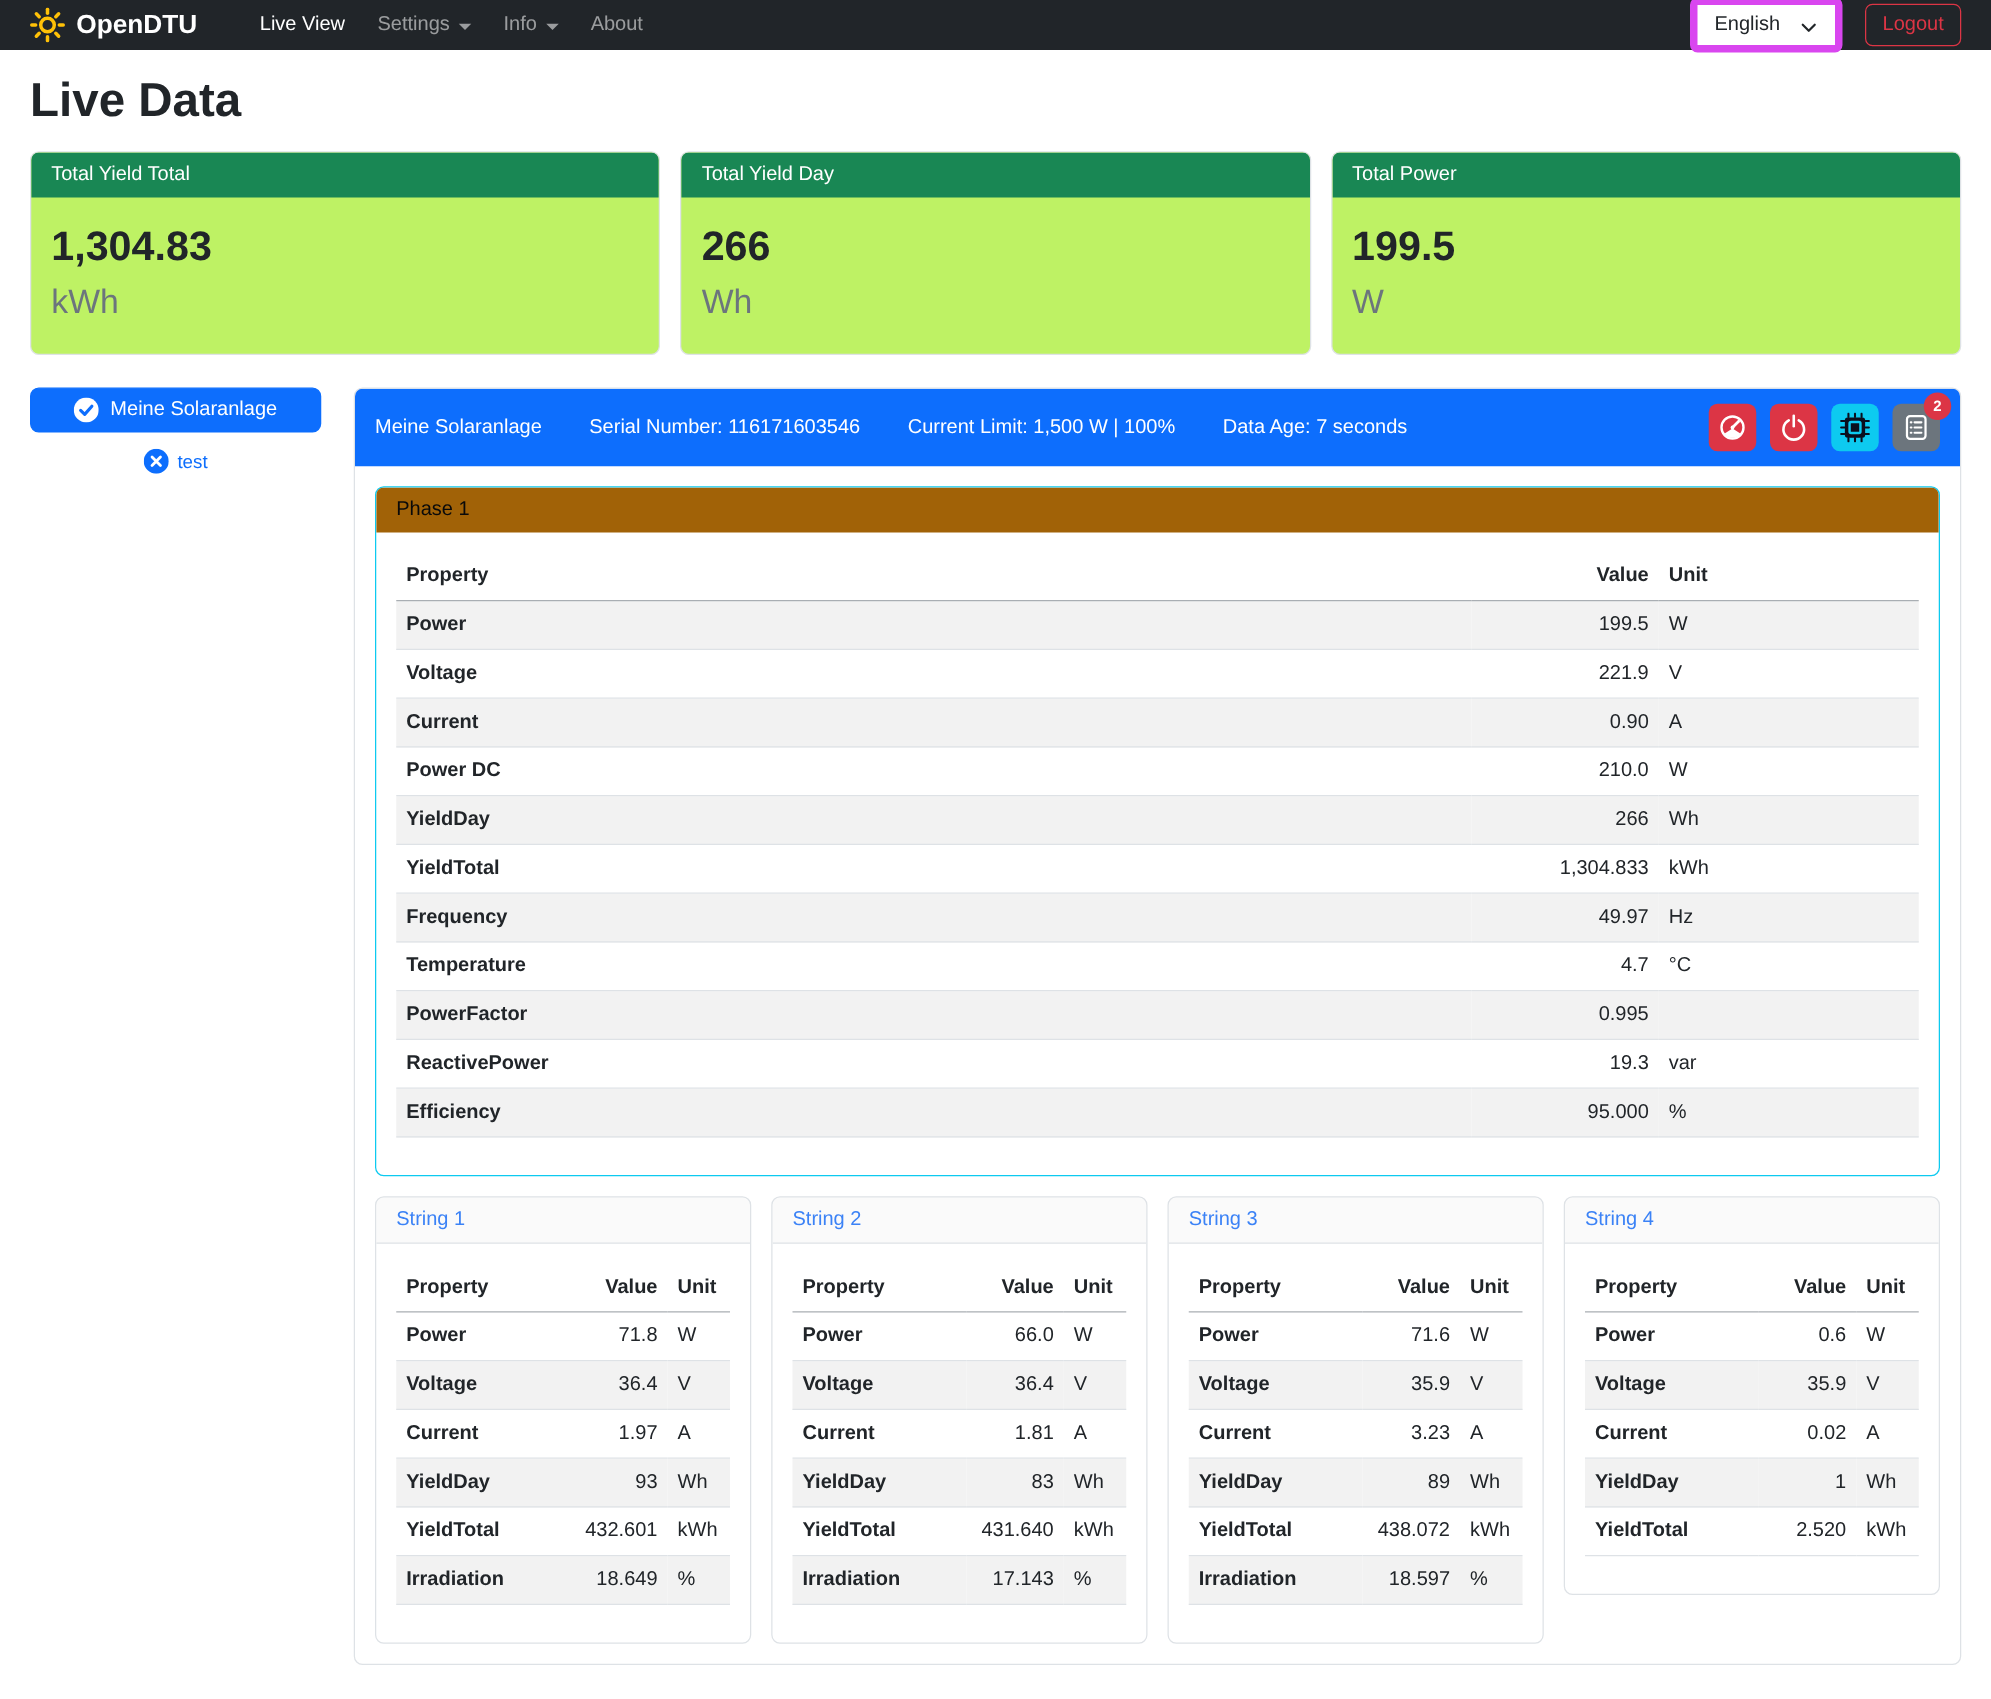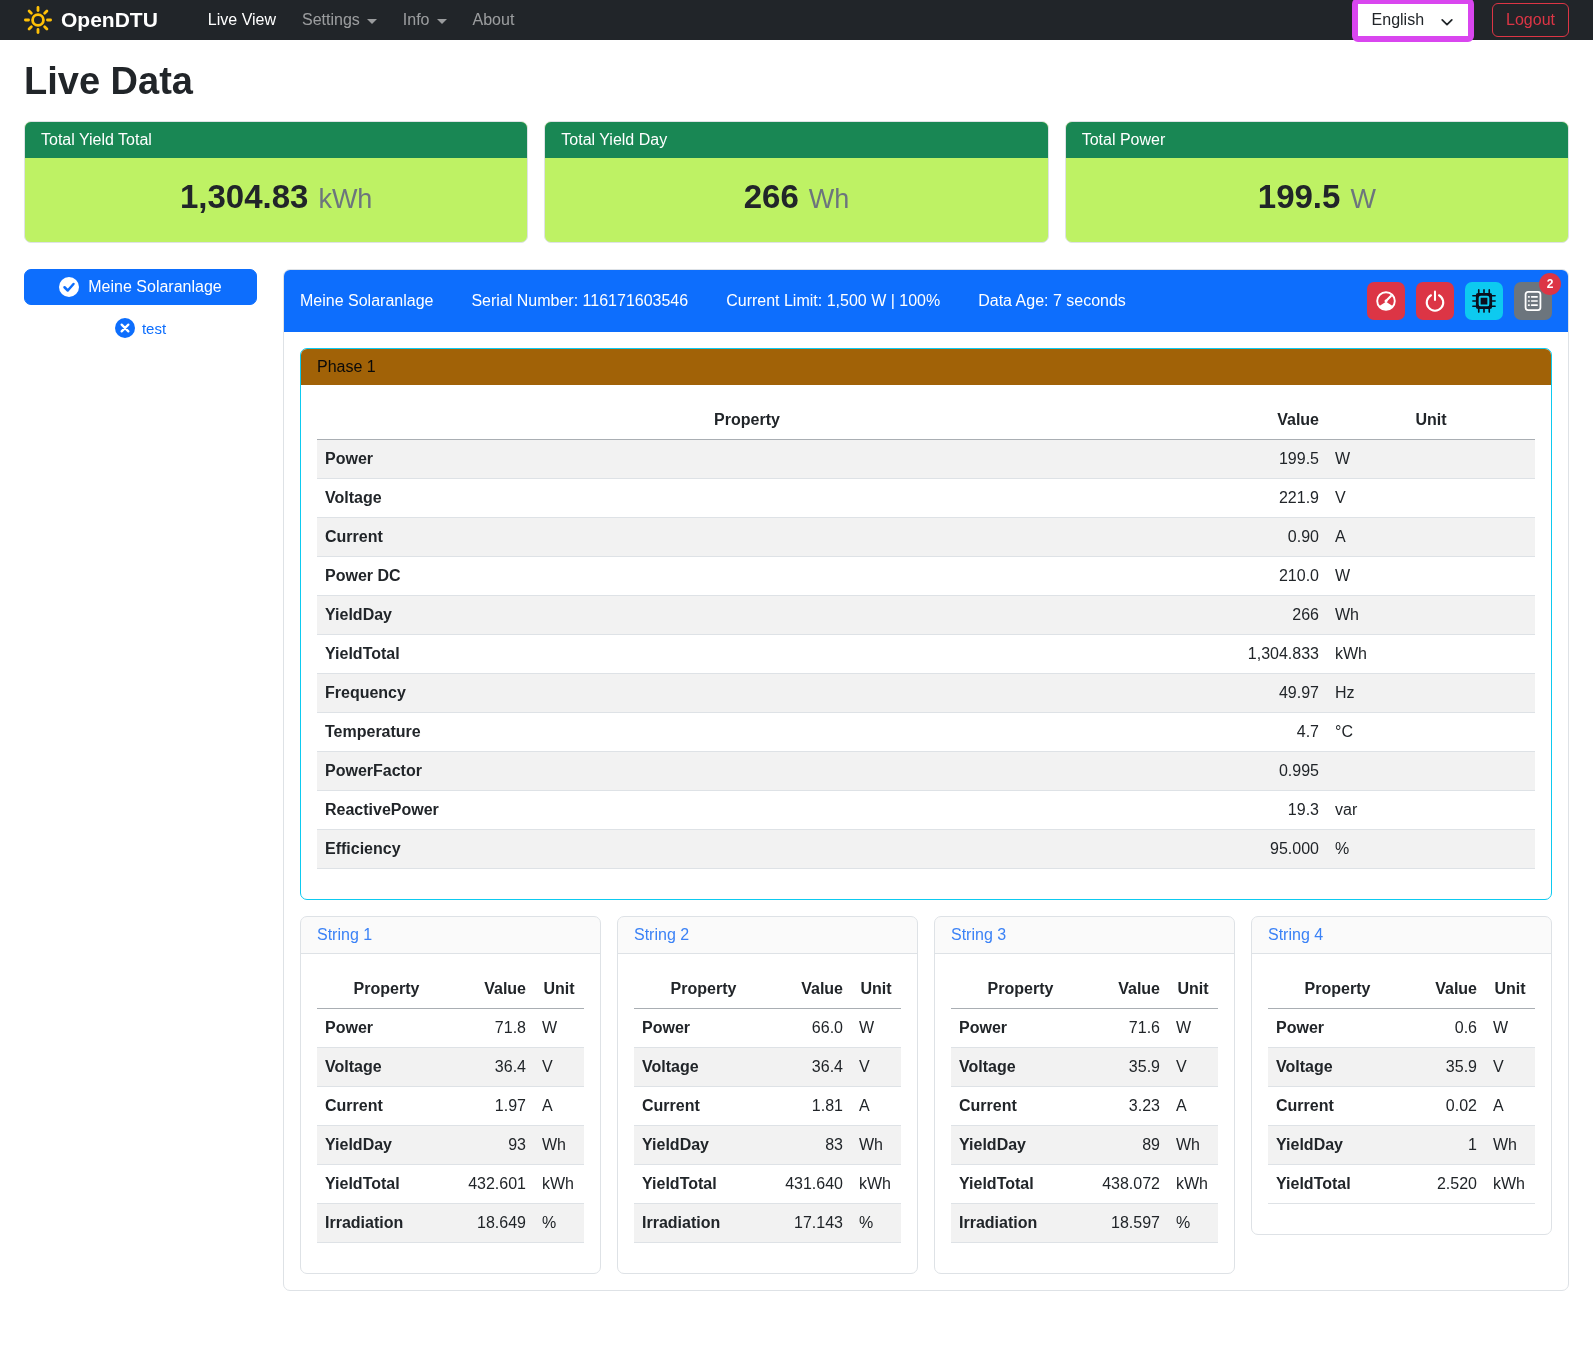--- a/index.html
+++ b/index.html
@@ -46,20 +46,21 @@
   .page-title { font-size:38px; font-weight:700; margin: 6px 0 18px; }
 
   .summary-row { display:flex; gap:16px; }
   .summary-card {
     flex:1; border:1px solid #dee2e6; border-radius:7px; overflow:hidden; background:#bef264;
   }
   .summary-card-header { background:#198754; color:#fff; font-size:16px; padding:9px 16px; }
   .summary-card-body {
     display:flex; justify-content:center; align-items:baseline; gap:10px;
     padding: 20px 16px 26px;
+    flex-direction: column;
   }
   .summary-value { font-size:33px; font-weight:700; color:#212529; }
   .summary-unit { font-size:27px; color:#6c757d; }
 
   .content-row { display:flex; gap:26px; margin-top:26px; align-items:flex-start; }
 
   
   .sidebar { width:233px; flex:none; display:flex; flex-direction:column; align-items:center; gap:13px; }
   .inverter-select-btn {
     width:100%; background:#0d6efd; border:1px solid #0d6efd; color:#fff;
@@ -93,21 +94,21 @@
   }
   .inverter-body { padding:16px; }
 
   
   .phase-card { border:1px solid #0dcaf0; border-radius:7px; overflow:hidden; }
   .phase-header { background:#a16207; color:#0a0a0a; font-size:16px; padding:9px 16px; }
   .phase-body { padding:16px 16px 14px; }
 
   table { width:100%; border-collapse:collapse; font-size:16px; margin-bottom:16px; }
   th, td { padding:10px 8px; text-align:left; border-bottom:1px solid #dee2e6; }
-  thead th { font-weight:700; border-bottom-color:#a9aeb3;text-align:center; }
+  thead th { font-weight:700; border-bottom-color:#a9aeb3; }
   td.prop { font-weight:700; }
   th.col-value, td.value { text-align:right; }
 
   .phase-table td.value, .phase-table th.col-value { width:150px; }
   .phase-table td.unit,  .phase-table th.col-unit  { width:208px; }
   .phase-table tbody tr:nth-child(odd) { background:#f2f2f2; }
 
   
   .strings-row { display:flex; gap:16px; margin-top:16px; align-items:flex-start; }
   .string-card { flex:1; border:1px solid #dee2e6; border-radius:7px; background:#fff; overflow:hidden; }

